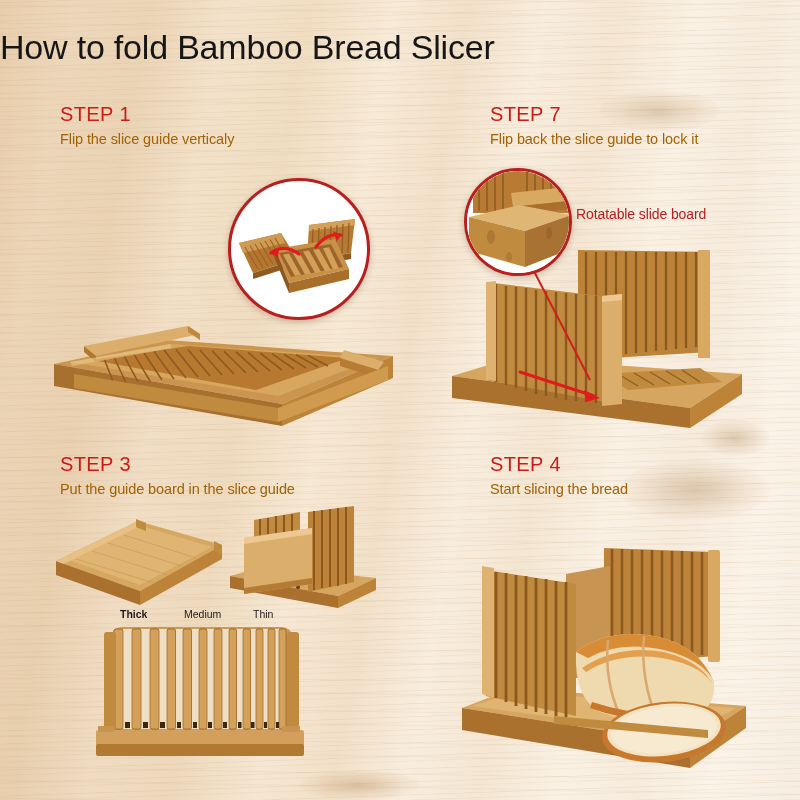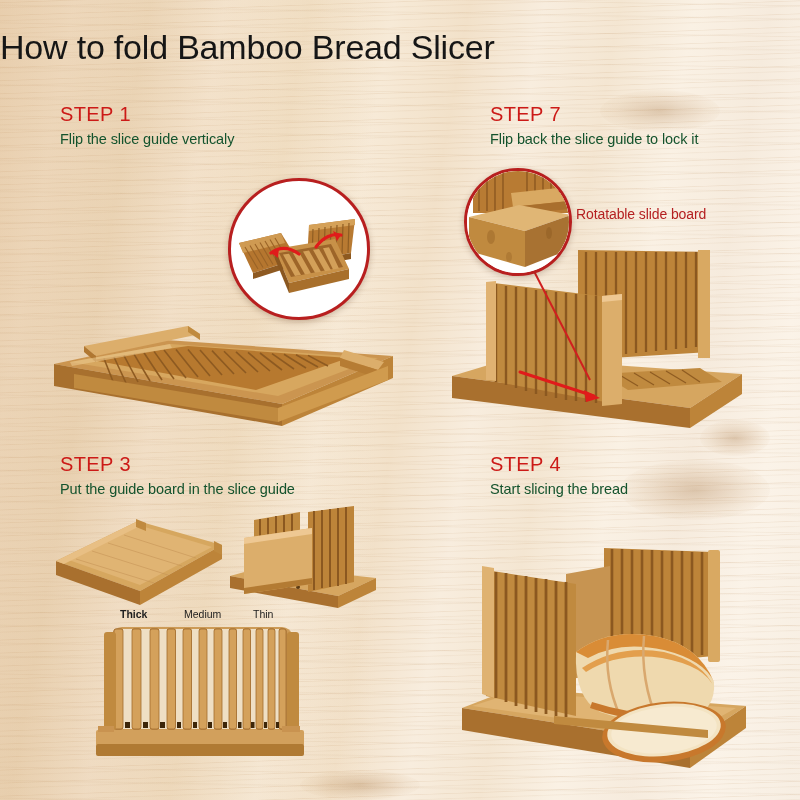--- a/index.html
+++ b/index.html
@@ -66,21 +66,21 @@
     font-family:"Liberation Sans", sans-serif;
     z-index:6;
   }
   .step-head {
     position:absolute; z-index:6;
     font-size:20px; font-weight:400; color:#cc1a17;
     letter-spacing:0.4px;
   }
   .step-sub {
     position:absolute; z-index:6;
-    font-size:14.5px; color:#14532d; letter-spacing:-0.1px;
+    font-size:14.5px; color:#a16207; letter-spacing:-0.1px;
   }
   .callout-label {
     position:absolute; z-index:9;
     font-size:14px; color:#b52021; letter-spacing:-0.1px;
   }
   .thick-label {
     position:absolute; z-index:9; font-size:10.5px; color:#1c1c1c;
   }
   .thick-label.b { font-weight:bold; }
 

